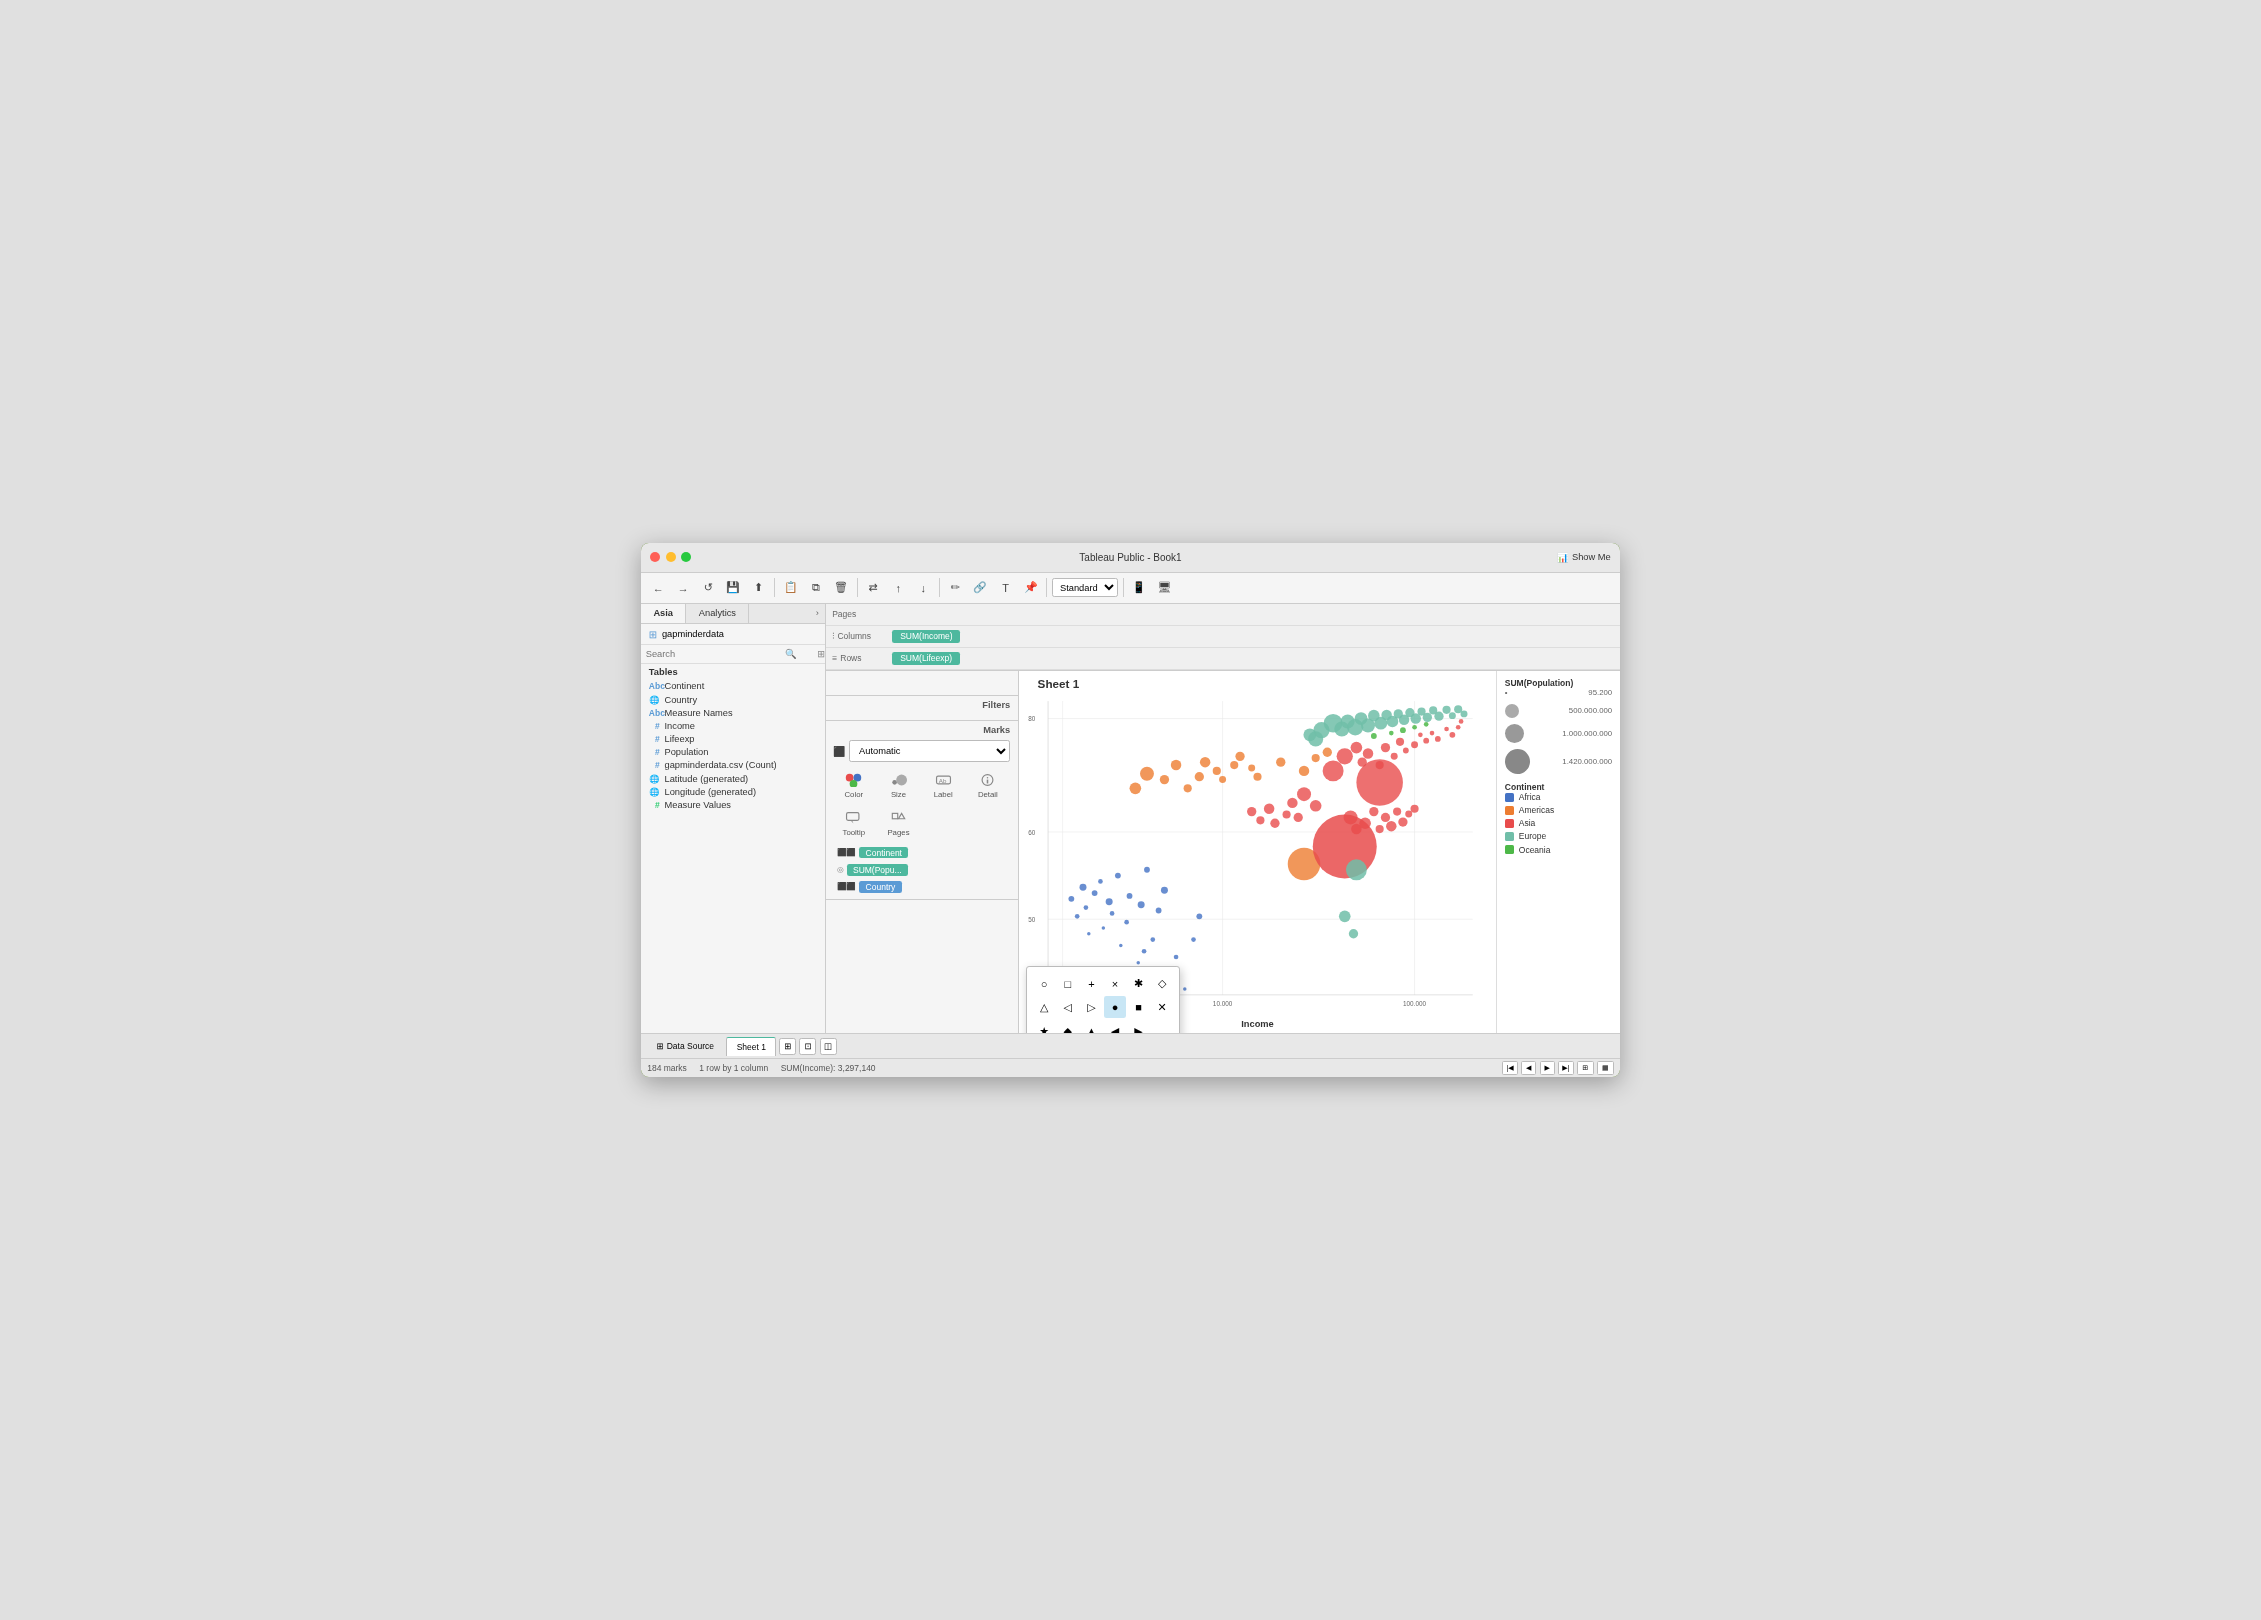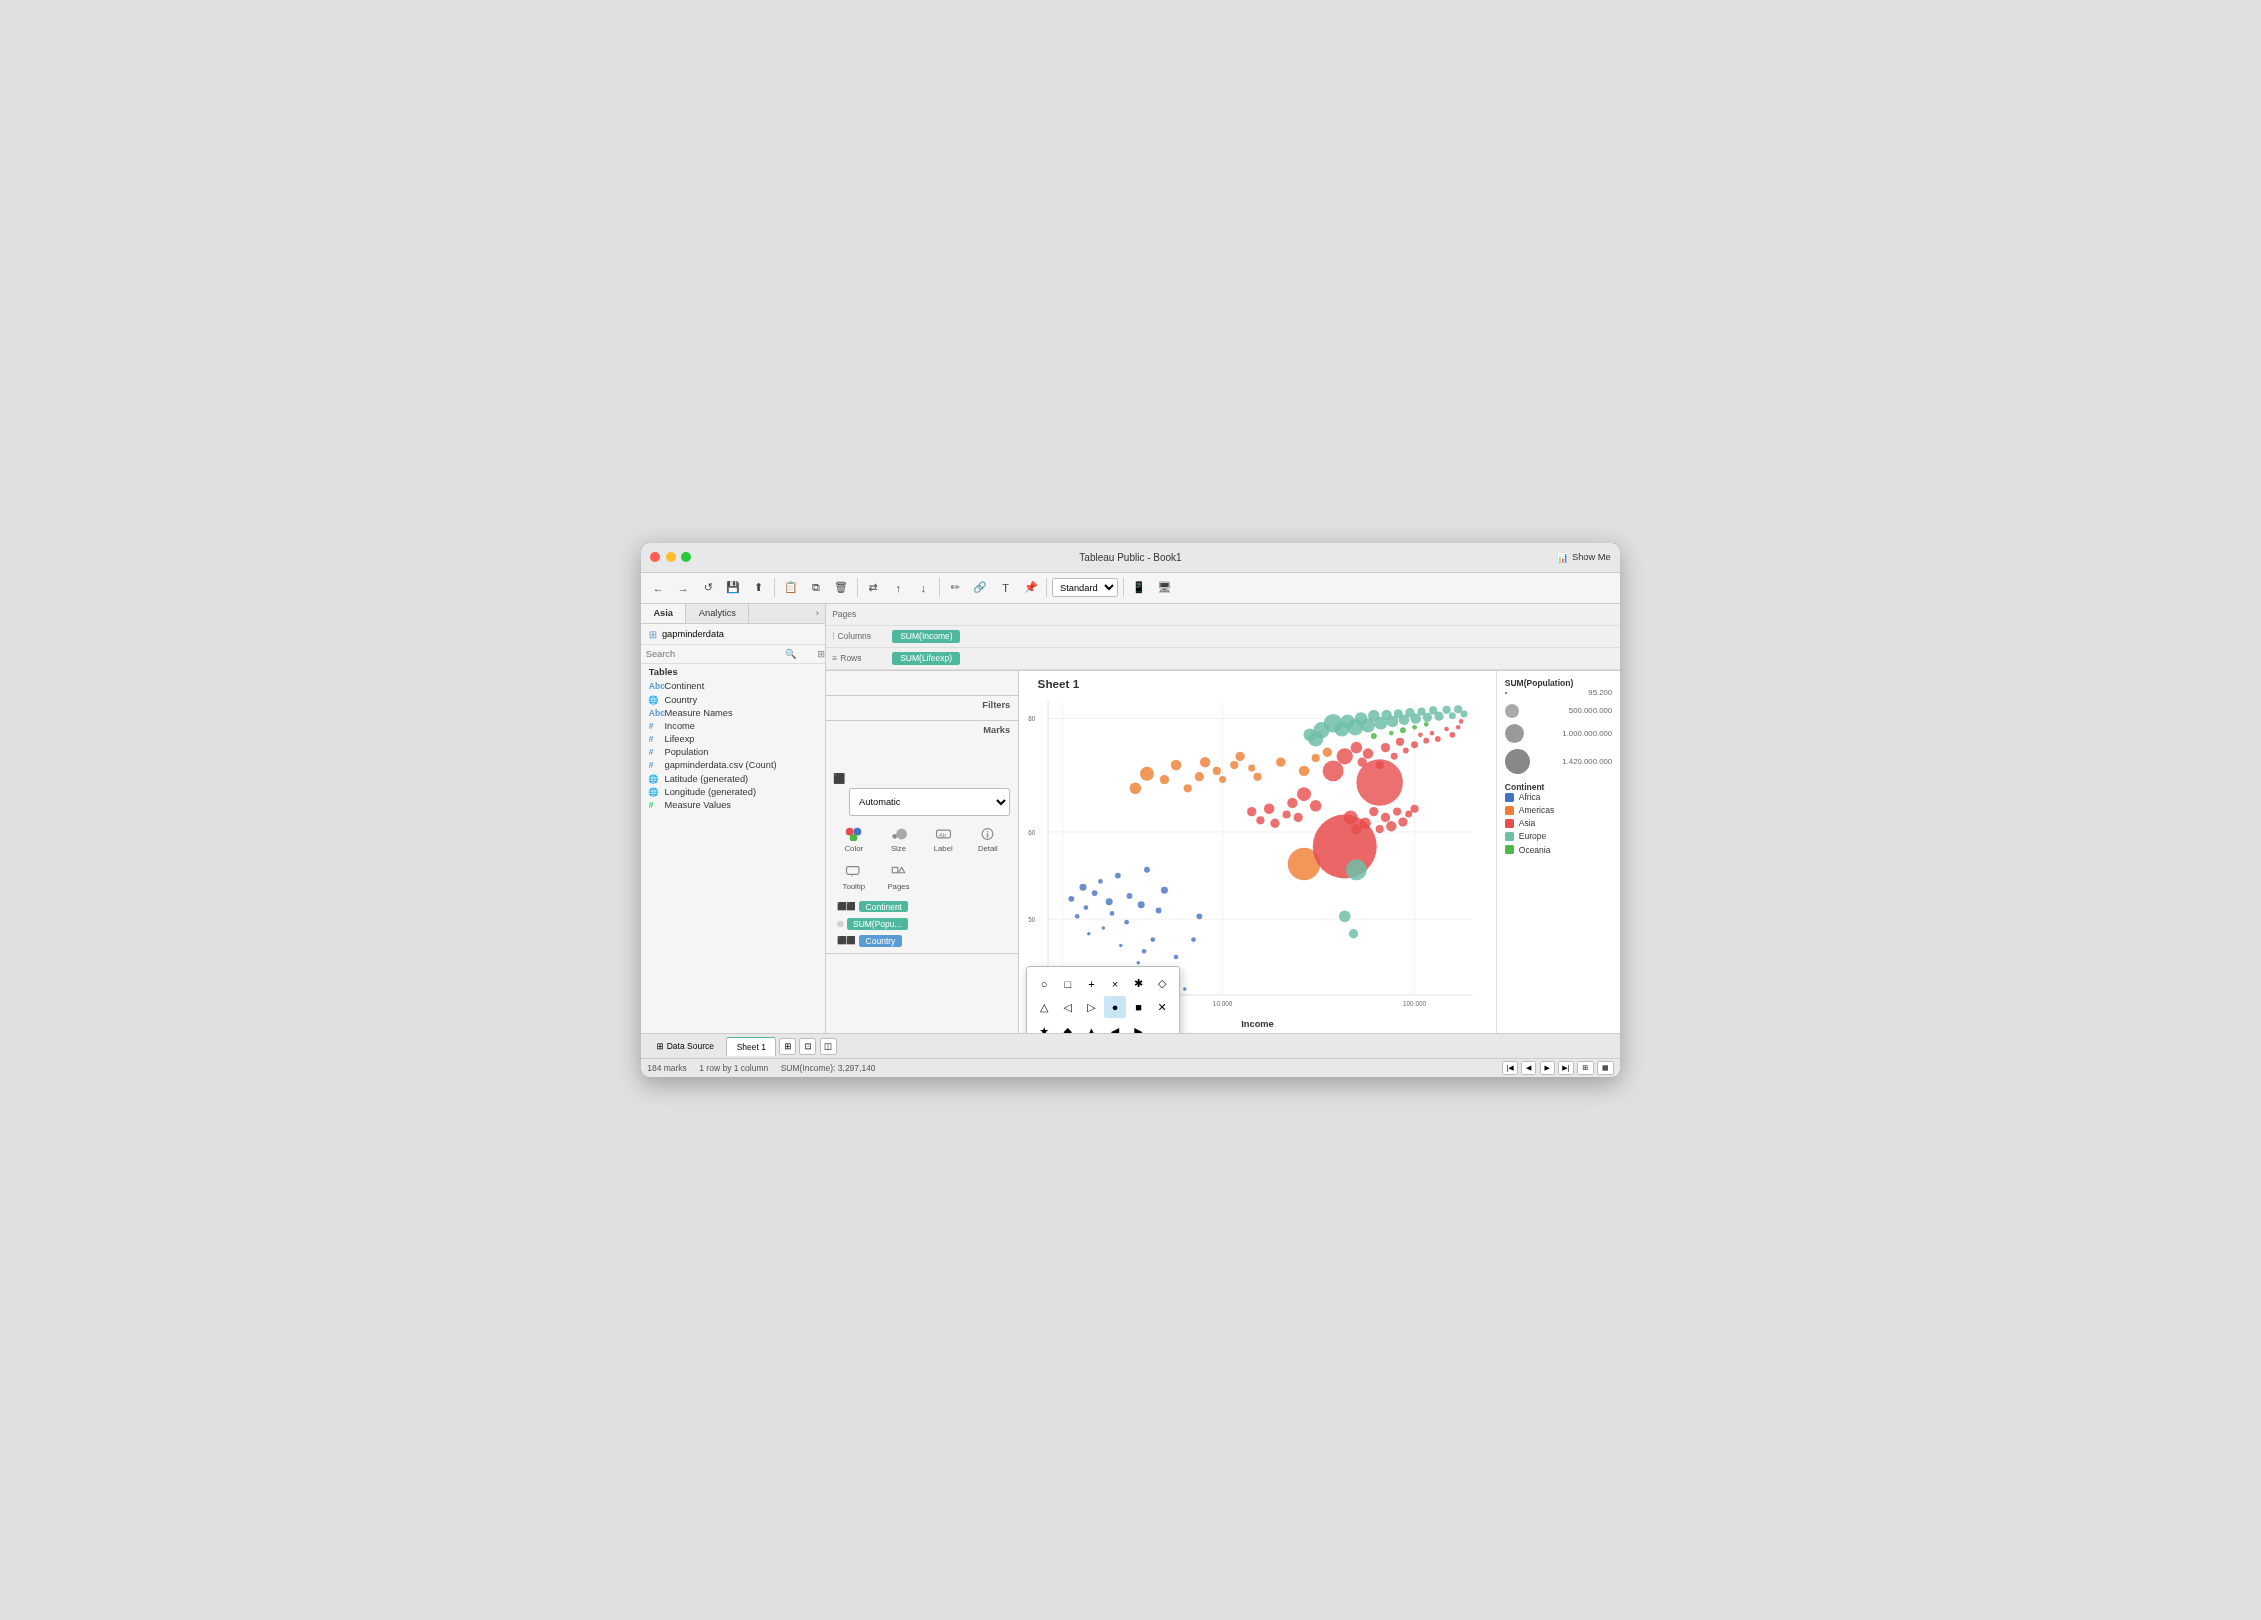--- a/index.html
+++ b/index.html
@@ -162,21 +162,21 @@
       gap: 4.7px;
       padding: 1.6px 7.8px;
       font-size: 9.3px;
       color: #333;
       cursor: pointer;
     }
     .field-icon {
       font-size: 8.5px;
       font-weight: 700;
       width: 11px;
-      text-align: left;
+      text-align: right;
     }
     .icon-abc { color: #5b9bd5; }
     .icon-globe { color: #5b9bd5; }
     .icon-hash { color: #5b9bd5; }
     .icon-hash-green { color: #2ecc71; }
     .icon-globe-green { color: #2ecc71; }
     
     .center-panel {
       flex: 1;
       display: flex;
@@ -237,28 +237,27 @@
       color: #555;
       margin-bottom: 4.7px;
       text-align: right;
     }
     .marks-type-select {
       display: flex;
       align-items: center;
       gap: 3.1px;
     }
     .marks-dropdown {
-      height: 28px;
+      height: 22px;
       border: 0.8px solid #bbb;
       border-radius: 2.3px;
       background: white;
       padding: 0 4.7px;
       font-size: 9.3px;
       flex: 1;
-      margin-top: 48px;
     }
     .marks-buttons {
       display: flex;
       gap: 4.7px;
       margin-top: 6.2px;
       flex-wrap: wrap;
     }
     .marks-btn {
       display: flex;
       flex-direction: column;

